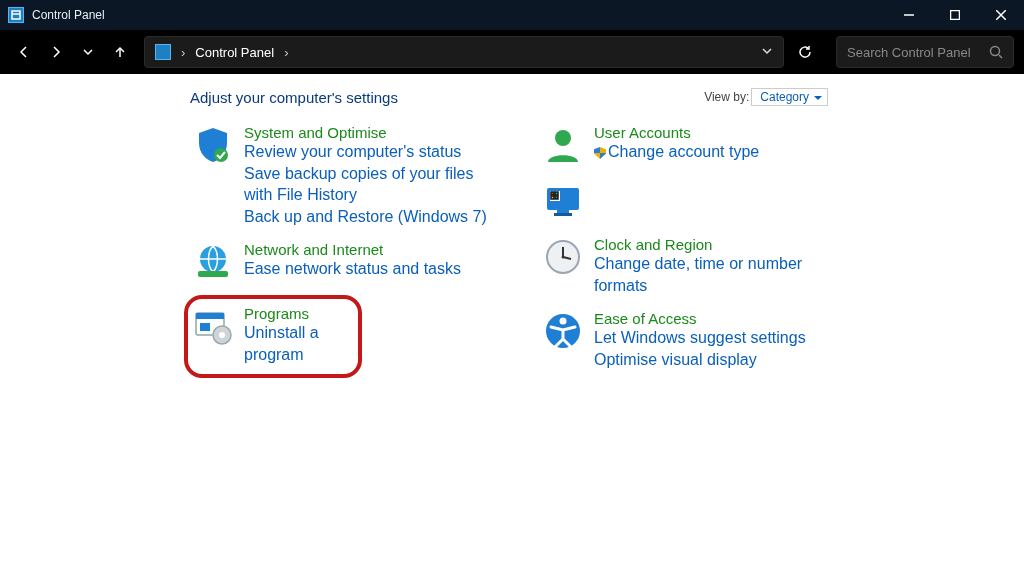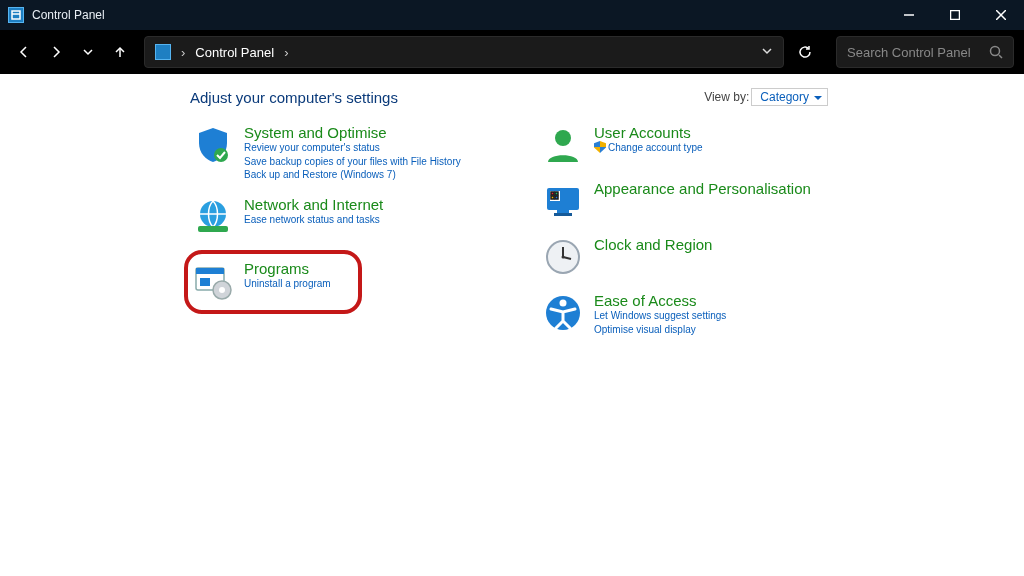--- a/index.html
+++ b/index.html
@@ -35,21 +35,21 @@
   .viewby { font-size:12px; color:#444; display:flex; align-items:center; gap:2px;}
   .viewby-dd { border:1px solid #ccc; padding:1px 18px 1px 8px; color:#0a5fbb; position:relative; font-size:12px;}
   .viewby-dd::after{content:""; position:absolute; right:5px; top:7px; border:4px solid transparent; border-top-color:#0a5fbb;}
 
   .cols { display:flex; gap:50px; }
   .col { width: 300px; display:flex; flex-direction:column; gap:10px;}
   .cat { display:flex; gap:10px; padding:2px 0 2px 2px;}
   .cat-icon { width: 42px; height: 42px; flex:0 0 42px; display:flex; align-items:center; justify-content:center;}
   .cat-body { display:flex; flex-direction:column; }
   .cat-title { color:#1a8a1a; font-size:15px; }
-  .cat-link { color:#0a5fbb; font-size:10px; line-height:1.35; }
+  .cat-link { color:#0a5fbb; font-size:16px; line-height:1.35; }
   .shield{display:inline-block;width:12px;height:12px;vertical-align:-2px;margin-right:2px;
     background: conic-gradient(#f0b000 0 25%, #2a7fd4 0 50%, #f0b000 0 75%, #2a7fd4 0 100%);
     clip-path: polygon(50% 0,100% 18%,100% 55%,50% 100%,0 55%,0 18%);}
 
   .highlight { border:4px solid #c41818; border-radius:18px; padding:4px 18px 6px 2px; width:178px; margin-left:-6px;}
 
   
   svg { stroke: currentColor; fill: none; stroke-width: 1.5; }
 </style>
 </head>
@@ -219,36 +219,34 @@
               <rect x="5" y="8" width="32" height="22" rx="2" fill="#1e7fd4" stroke="none"></rect>
               <rect x="8" y="11" width="10" height="10" fill="#fff" stroke="none"></rect>
           <rect x="9" y="12" width="3" height="3" fill="#e23"></rect>
               <rect x="13" y="12" width="3" height="3" fill="#2b6"></rect>
               <rect x="9" y="16" width="3" height="3" fill="#f7b500"></rect>
               <rect x="13" y="16" width="3" height="3" fill="#27d"></rect>
           <rect x="15" y="30" width="12" height="3" fill="#1e7fd4" stroke="none"></rect>
               <rect x="12" y="33" width="18" height="3" fill="#165a99" stroke="none"></rect>
             </svg>
         </div>
-        <div class="cat-body">
-          <a class="cat-title">Appearance and Personalisation</a>
-        </div>
       </div>
 
       <div class="cat">
         <div class="cat-icon">
           <svg viewBox="0 0 42 42">
               <circle cx="21" cy="21" r="16" fill="#eef1f4" stroke="#9aa6b2" stroke-width="2"></circle>
               <line x1="21" y1="21" x2="21" y2="11" stroke="#333" stroke-width="2"></line>
               <line x1="21" y1="21" x2="29" y2="23" stroke="#333" stroke-width="2"></line>
               <circle cx="21" cy="21" r="1.5" fill="#333" stroke="none"></circle>
             </svg>
         </div>
         <div class="cat-body">
           <a class="cat-title">Clock and Region</a>
+          <a class="cat-link">Change date, time or number formats</a>
         </div>
       </div>
 
       <div class="cat">
         <div class="cat-icon">
           <svg viewBox="0 0 42 42">
               <circle cx="21" cy="21" r="17" fill="#1e7fd4" stroke="none"></circle>
               <circle cx="21" cy="11" r="3.5" fill="#fff" stroke="none"></circle>
               <path d="M9 17l12 3 12-3M21 20v9m0 0l-7 7m7-7l7 7" stroke="#fff" stroke-width="3" stroke-linecap="round"></path>
             </svg>

